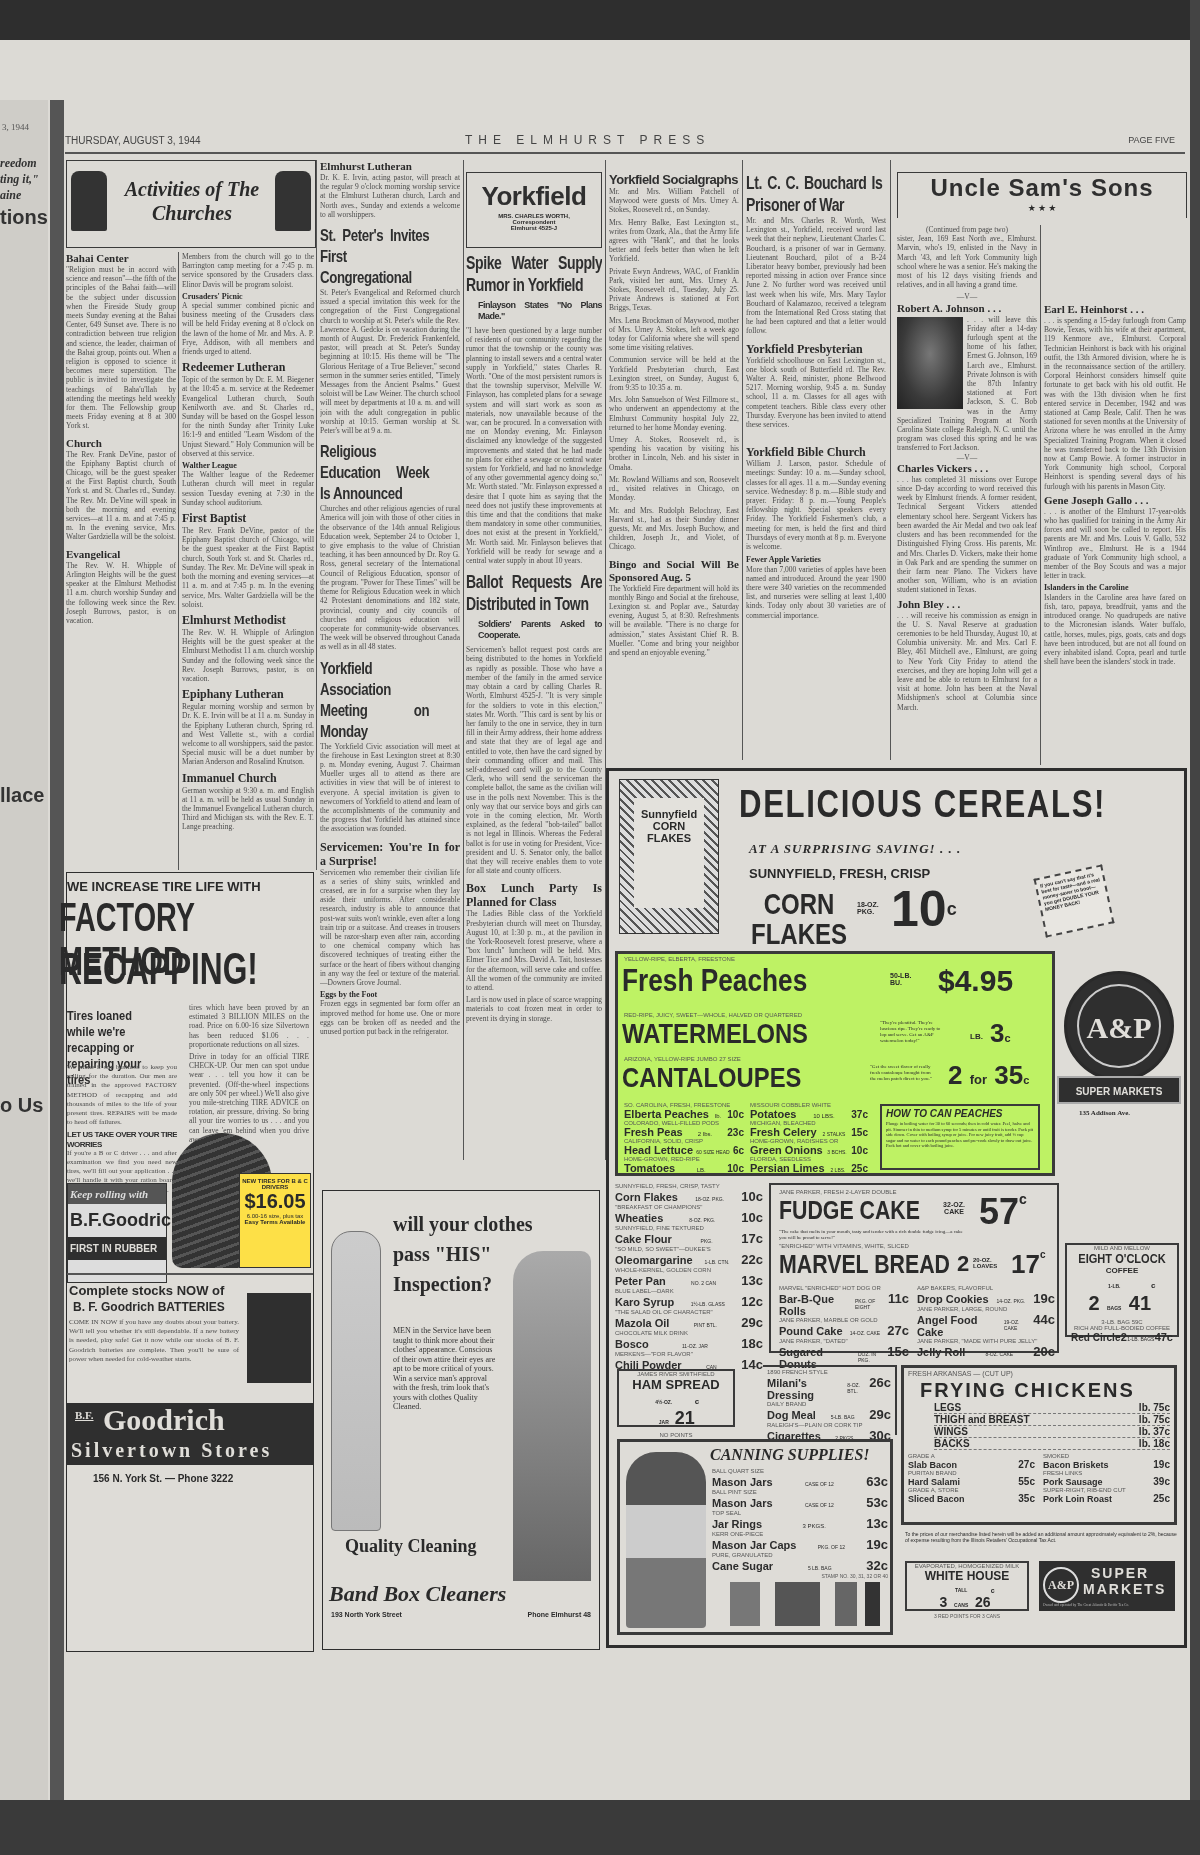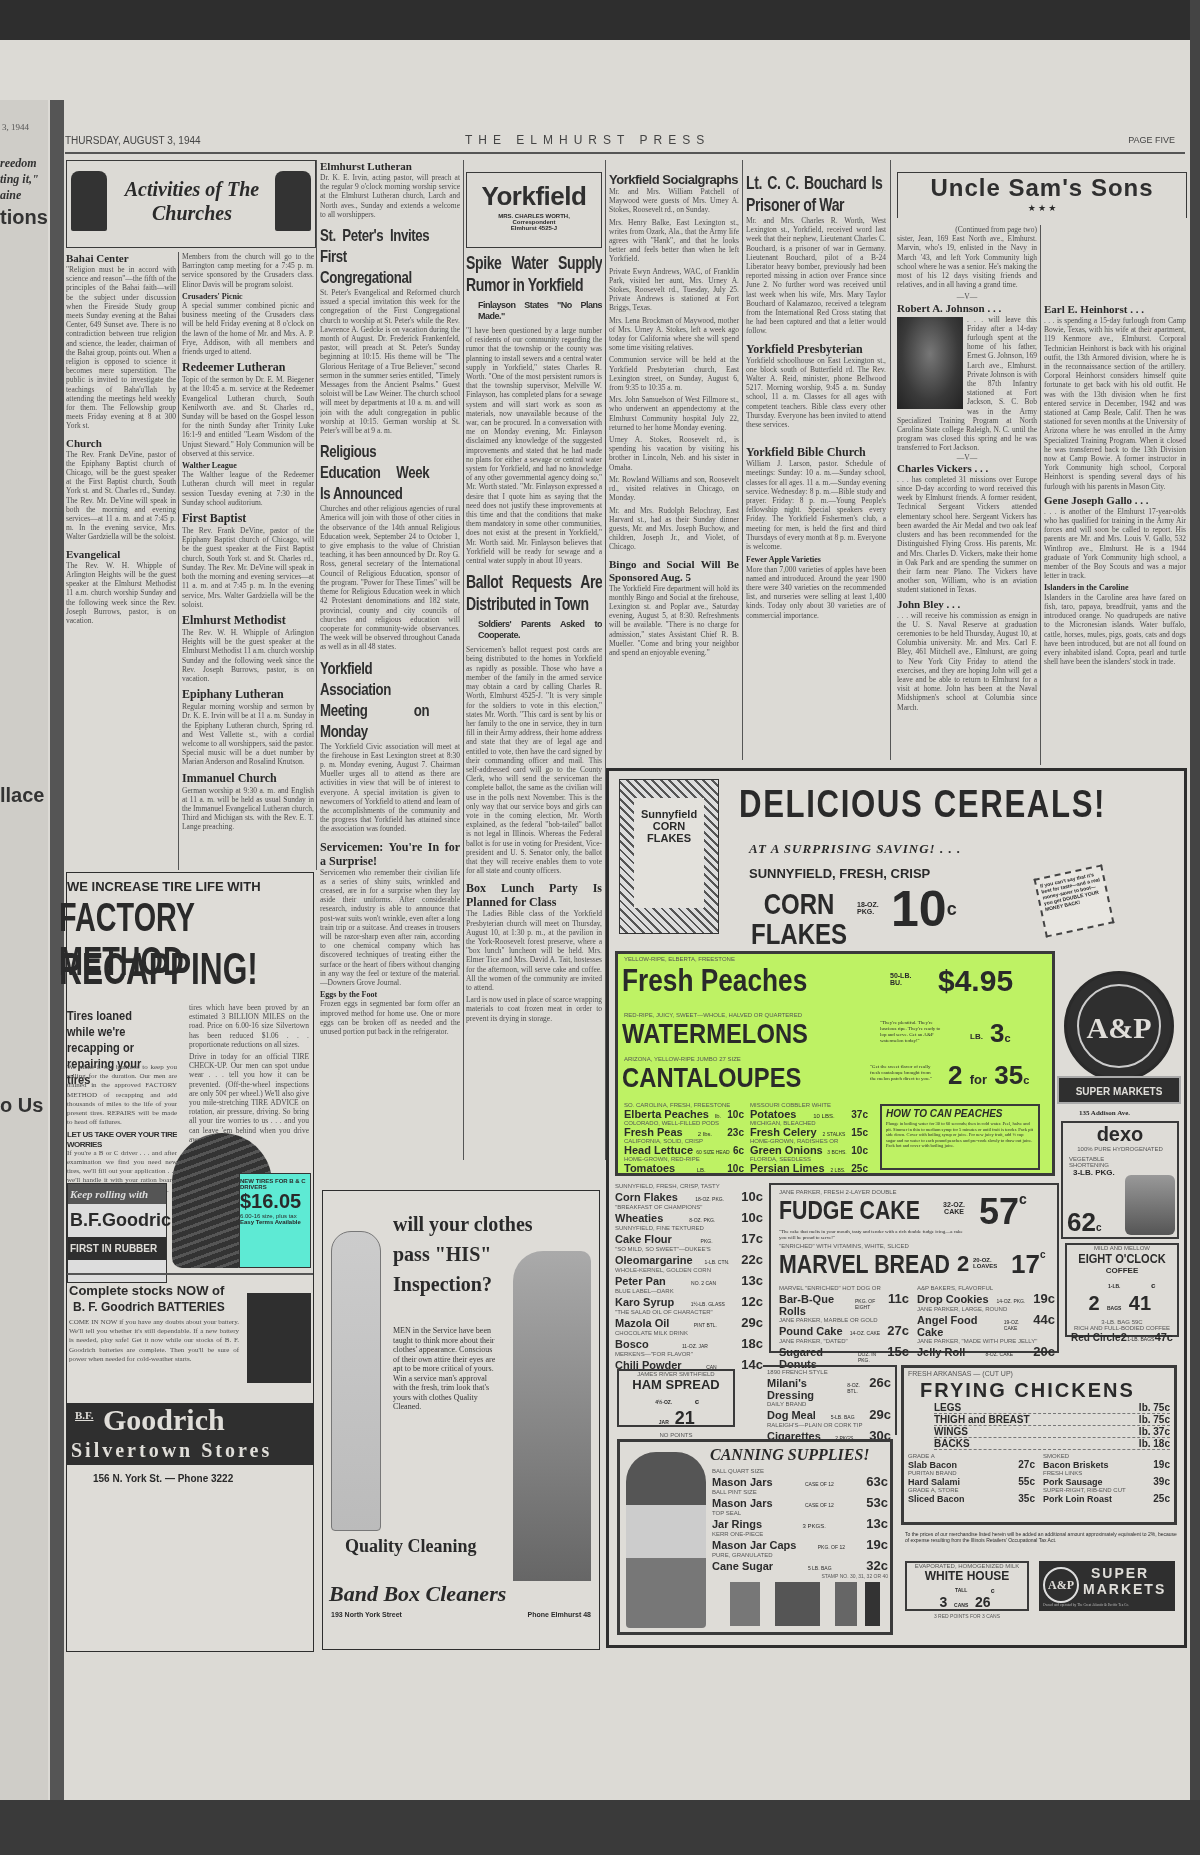--- a/index.html
+++ b/index.html
@@ -154,21 +154,21 @@
   <div class="hd" style="font-size:8px;margin-top:4px">Fewer Apple Varieties</div>
   <span class="txt">More than 7,000 varieties of apples have been named and introduced. Around the year 1900 there were 340 varieties on the recommended list, and nurseries were selling at least 1,400 kinds. Today only about 30 varieties are of commercial importance.</span>
 </div>
 <div class="rule" style="left:890px;top:160px;width:1px;height:600px"></div>
 
 <div class="box" style="left:897px;top:172px;width:290px;height:46px;border-width:1px;border-bottom:none">
   <div class="hs" style="text-align:center;font-size:24px;line-height:30px;letter-spacing:1px">Uncle Sam's Sons</div>
   <div style="text-align:center;font-size:9px;line-height:10px">★ ★ ★</div>
 </div>
 <div class="col" style="left:897px;top:225px;width:140px;height:540px">
-  <div style="text-align:right">(Continued from page two)</div>
+  <div style="text-align:center">(Continued from page two)</div>
   <span class="txt">sister, Jean, 169 East North ave., Elmhurst. Marvin, who's 19, enlisted in the Navy in March '43, and left York Community high school where he was a senior. He's making the most of his 12 days visiting friends and relatives, and in all having a grand time.</span>
   <div style="text-align:center">—V—</div>
   <div class="hd" style="font-size:11px;line-height:13px">Robert A. Johnson . . .</div>
   <div style="position:relative">
     <div class="photo" style="position:relative;float:left;width:66px;height:92px;margin:2px 4px 2px 0"></div>
     <span>. . . will leave this Friday after a 14-day furlough spent at the home of his father, Ernest G. Johnson, 169 Larch ave., Elmhurst. Private Johnson is with the 87th Infantry stationed at Fort Jackson, S. C. Bob was in the Army Specialized Training Program at North Carolina State college Raleigh, N. C. until the program was closed this spring and he was transferred to Fort Jackson.</span>
   </div>
   <div style="clear:both;text-align:center">—V—</div>
   <div class="hd" style="font-size:11px;line-height:13px">Charles Vickers . . .</div>
   <span class="txt">. . . has completed 31 missions over Europe since D-day according to word received this week by Elmhurst friends. A former resident, Technical Sergeant Vickers attended elementary school here. Sergeant Vickers has been awarded the Air Medal and two oak leaf clusters and has been recommended for the Distinguished Flying Cross. His parents, Mr. and Mrs. Charles D. Vickers, make their home in Oak Park and are spending the summer on their farm near Plano. The Vickers have another son, William, who is an aviation student stationed in Texas.</span>
@@ -199,21 +199,21 @@
     <span class="txt">tires which have been proved by an estimated 3 BILLION MILES on the road. Price on 6.00-16 size Silvertown has been reduced $1.06 . . . proportionate reductions on all sizes.</span>
     <span class="txt">Drive in today for an official TIRE CHECK-UP. Our men can spot undue wear . . . tell you how it can be prevented. (Off-the-wheel inspections are only 50¢ per wheel.) We'll also give you mile-stretching TIRE ADVICE on rotation, air pressure, driving. So bring all your tire worries to us . . . and you can leave 'em behind when you drive away.</span>
   </div>
 
   <div style="position:absolute;left:0;top:310px;width:100px;height:100px;background:#ddd;border:1px solid #333">
     <div class="ital" style="background:#555;color:#ddd;font-size:11px;padding:4px 2px;font-weight:bold">Keep rolling with</div>
     <div class="adbig" style="font-size:18px;padding:6px 2px">B.F.Goodrich</div>
     <div class="dark adbig" style="font-size:10px;padding:6px 2px">FIRST IN RUBBER</div>
   </div>
   <div style="position:absolute;left:105px;top:260px;width:100px;height:135px;border-radius:50px 50px 10px 10px;background:repeating-linear-gradient(160deg,#333 0 5px,#555 5px 8px)"></div>
-  <div style="position:absolute;left:172px;top:300px;width:72px;height:95px;background:#5eead4;border:1px solid #333;font-family:'Liberation Sans',sans-serif">
+  <div style="position:absolute;left:172px;top:300px;width:72px;height:95px;background:#fde047;border:1px solid #333;text-align:center;font-family:'Liberation Sans',sans-serif">
     <div style="font-size:6px;font-weight:bold;margin-top:4px">NEW TIRES FOR B &amp; C DRIVERS</div>
     <div style="font-size:20px;font-weight:bold">$16.05</div>
     <div style="font-size:6px">6.00-16 size, plus tax</div>
     <div style="font-size:6px;font-weight:bold">Easy Terms Available</div>
   </div>
   <div class="rule" style="left:0;top:400px;width:246px;height:2px"></div>
   <div class="adbig" style="position:absolute;left:2px;top:410px;font-size:13px">Complete stocks NOW of</div>
   <div class="adbig" style="position:absolute;left:6px;top:427px;font-size:12px">B. F. Goodrich BATTERIES</div>
   <div class="col" style="left:2px;top:445px;width:170px;height:60px;font-size:7px">COME IN NOW if you have any doubts about your battery. We'll tell you whether it's still dependable. If a new battery is needed, play safe! Get it now while our stocks of B. F. Goodrich batteries are complete. Then you'll be sure of power when needed for cold-weather starts.</div>
   <div style="position:absolute;left:180px;top:420px;width:64px;height:90px;background:#2f2f2f"></div>
@@ -338,28 +338,20 @@
       <div style="font-size:4.5px;line-height:5.5px;padding:0 4px">Plunge in boiling water for 30 to 60 seconds; then in cold water. Peel, halve and pit. Simmer in thin to medium syrup for 5 minutes or until fruit is tender. Pack pit side down. Cover with boiling syrup or juice. For new juicy fruit, add ¼ cup sugar and no water to each pound peaches and pre-cook slowly to draw out juice. Pack hot and cover with boiling juice.</div>
     </div>
   </div>
 
   <div style="position:absolute;left:455px;top:200px;width:110px;height:110px;border-radius:50%;background:#2f2f2f;border:3px solid #2a2a2a">
     <div style="position:absolute;left:10px;top:10px;width:84px;height:84px;border-radius:50%;border:2px solid #ccc;color:#e0ded9;text-align:center;font-family:'Liberation Serif',serif;font-weight:bold;font-size:30px;line-height:84px">A&amp;P</div>
   </div>
   <div class="dark adbig" style="position:absolute;left:448px;top:305px;width:124px;height:28px;font-size:10px;text-align:center;line-height:28px;border:2px solid #aaa">SUPER MARKETS</div>
   <div class="hd" style="position:absolute;left:470px;top:338px;font-size:7px">135 Addison Ave.</div>
 
-  <div class="box" style="left:452px;top:350px;width:118px;height:118px;border-width:2px">
-    <div class="adbig" style="text-align:center;font-size:20px">dexo</div>
-    <div class="small" style="text-align:center">100% PURE HYDROGENATED</div>
-    <div class="small" style="width:50px;margin:4px 0 0 6px">VEGETABLE SHORTENING</div>
-    <div class="adbig" style="width:50px;margin-left:10px;font-size:8px">3-LB. PKG.</div>
-    <div class="adbig" style="position:absolute;left:4px;top:84px;font-size:26px"><span>62</span><span style="font-size:10px">c</span></div>
-    <div style="position:absolute;left:62px;top:52px;width:50px;height:60px;border-radius:6px;background:linear-gradient(#999,#555)"></div>
-  </div>
 
   <div style="position:absolute;left:6px;top:412px;width:148px">
     <div>
         <div class="small">SUNNYFIELD, Fresh, Crisp, Tasty</div>
         <div class="row">
           <span class="item">Corn Flakes</span>
           <span style="font-size:5px">18-OZ. PKG.</span>
           <span class="price">10c</span>
         </div>
       </div>

